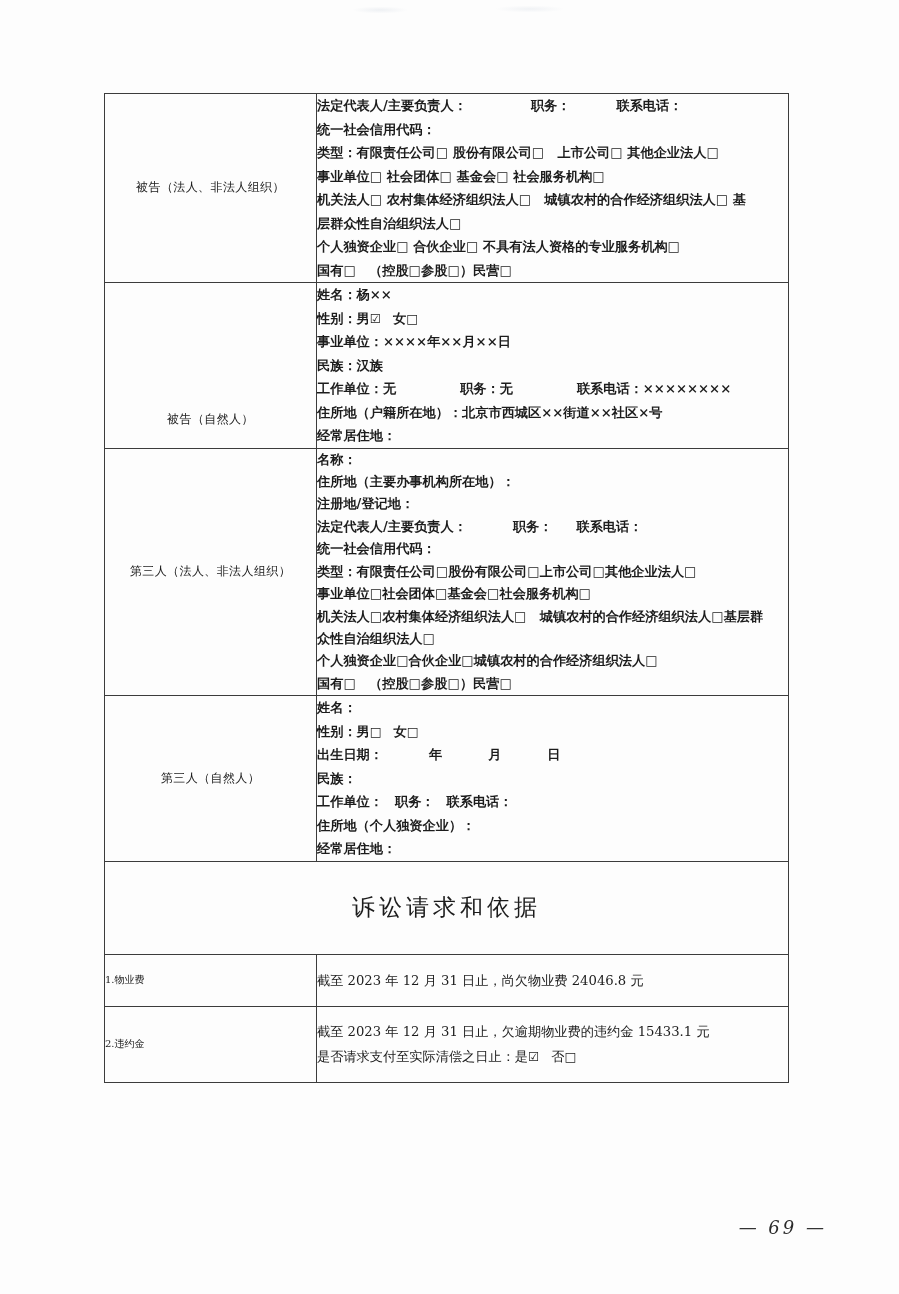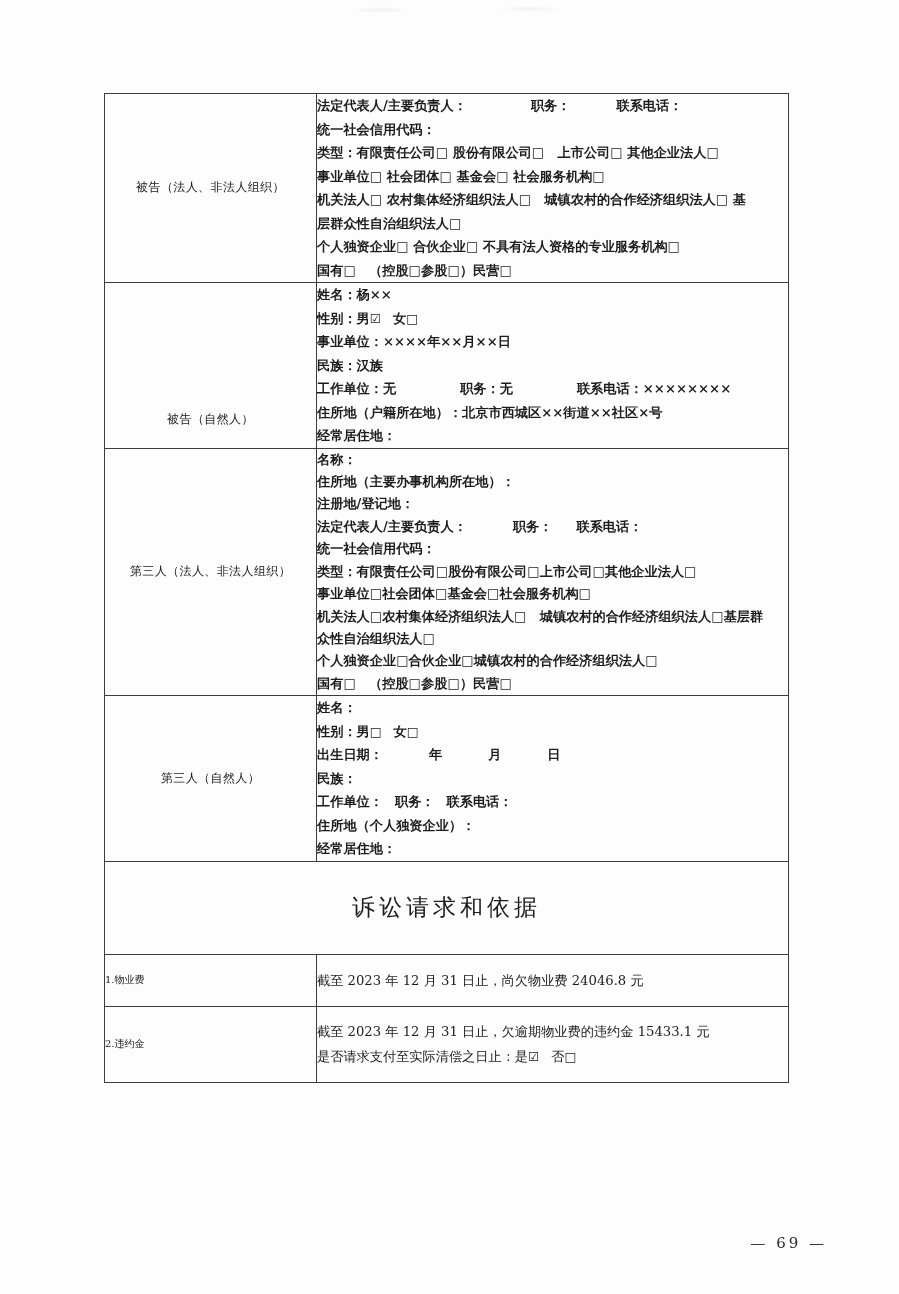--- a/index.html
+++ b/index.html
@@ -116,25 +116,26 @@
     margin-left: 16px;
   }
 
   .row-claim1 { height: 52px; }
   .row-claim2 { height: 76px; }
 
   
   .page-footer {
     position: absolute;
     right: 72px;
-    bottom: 42px;
-    font-size: 15px;
+    bottom: 56px;
+    font-size: 18px;
     letter-spacing: 3px;
     color: #2a2a2a;
     font-family: "DejaVu Serif", "Liberation Serif", serif;
+    font-style: italic;
   }
   .page-footer .dash { color: #333; }
 </style>
 </head>
 <body>
 
 <div class="page">
 
   <div class="scan-smudge"></div>
 

